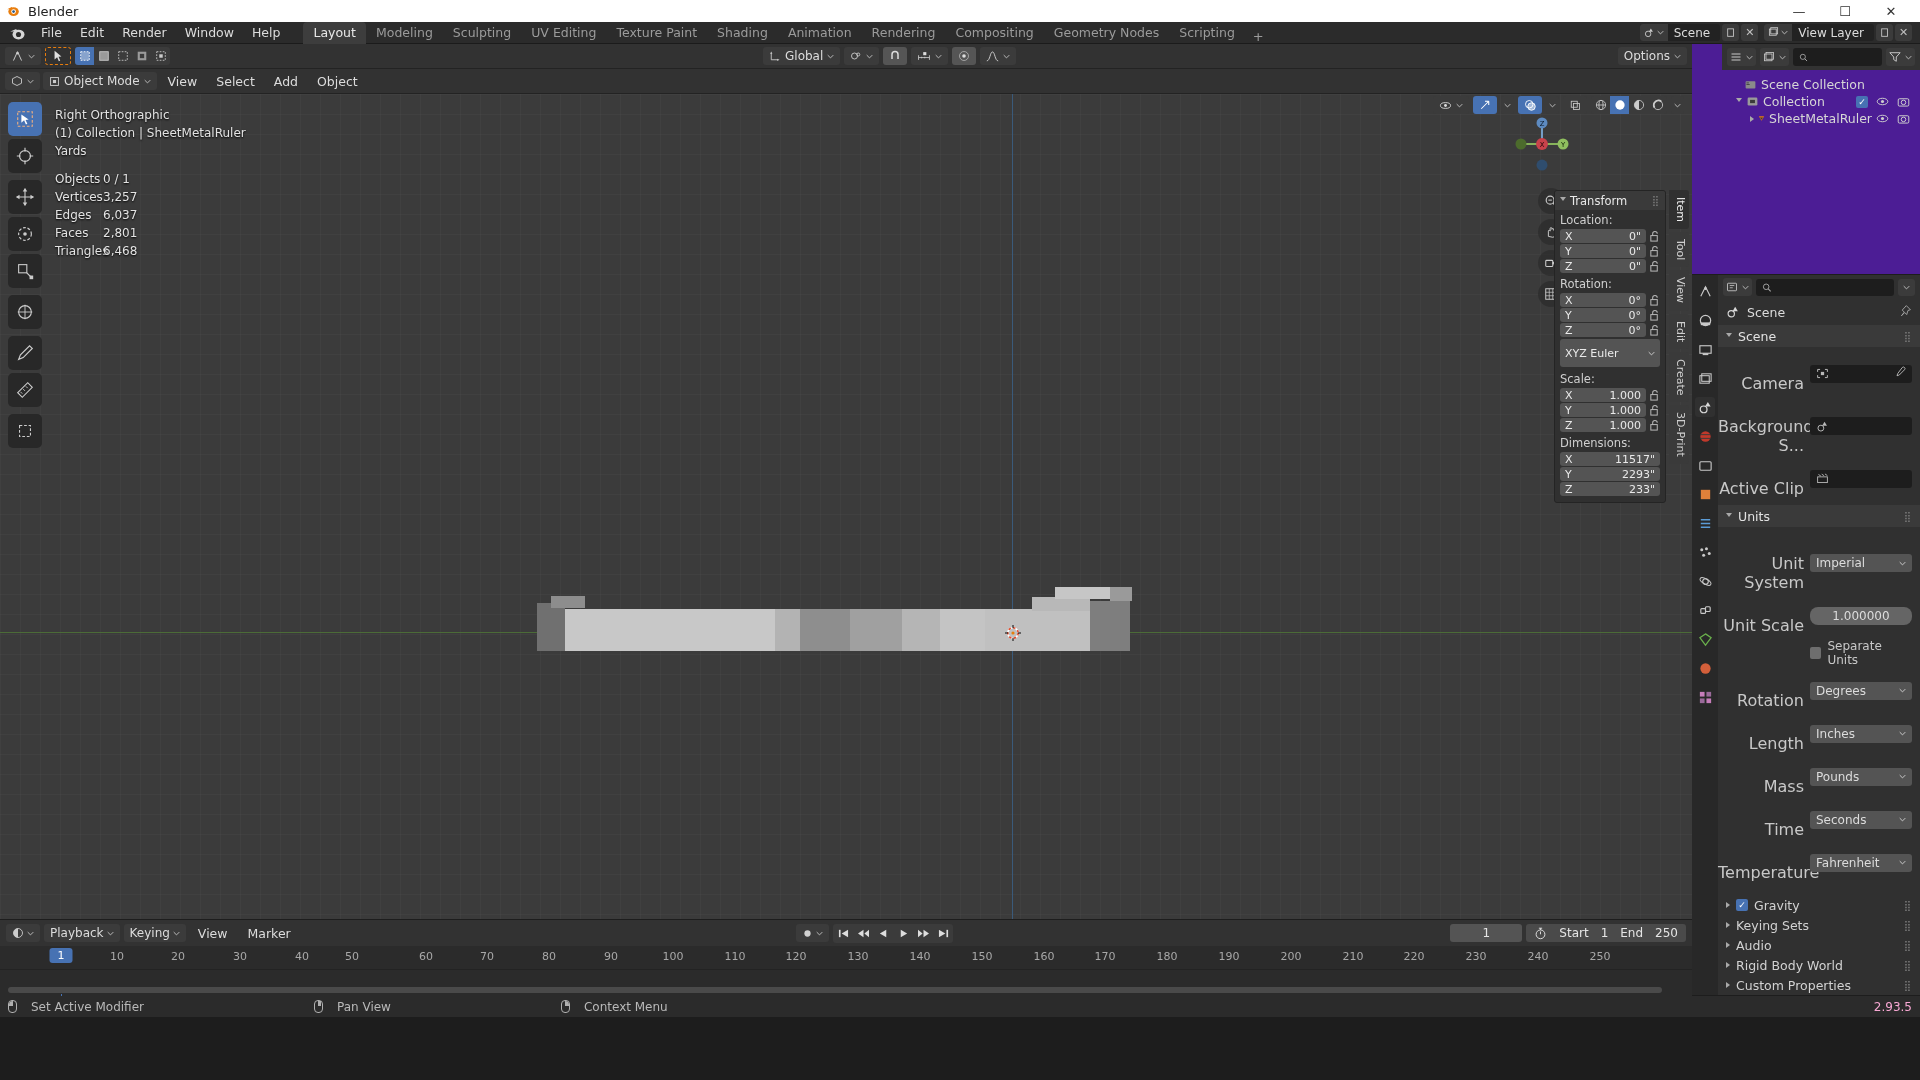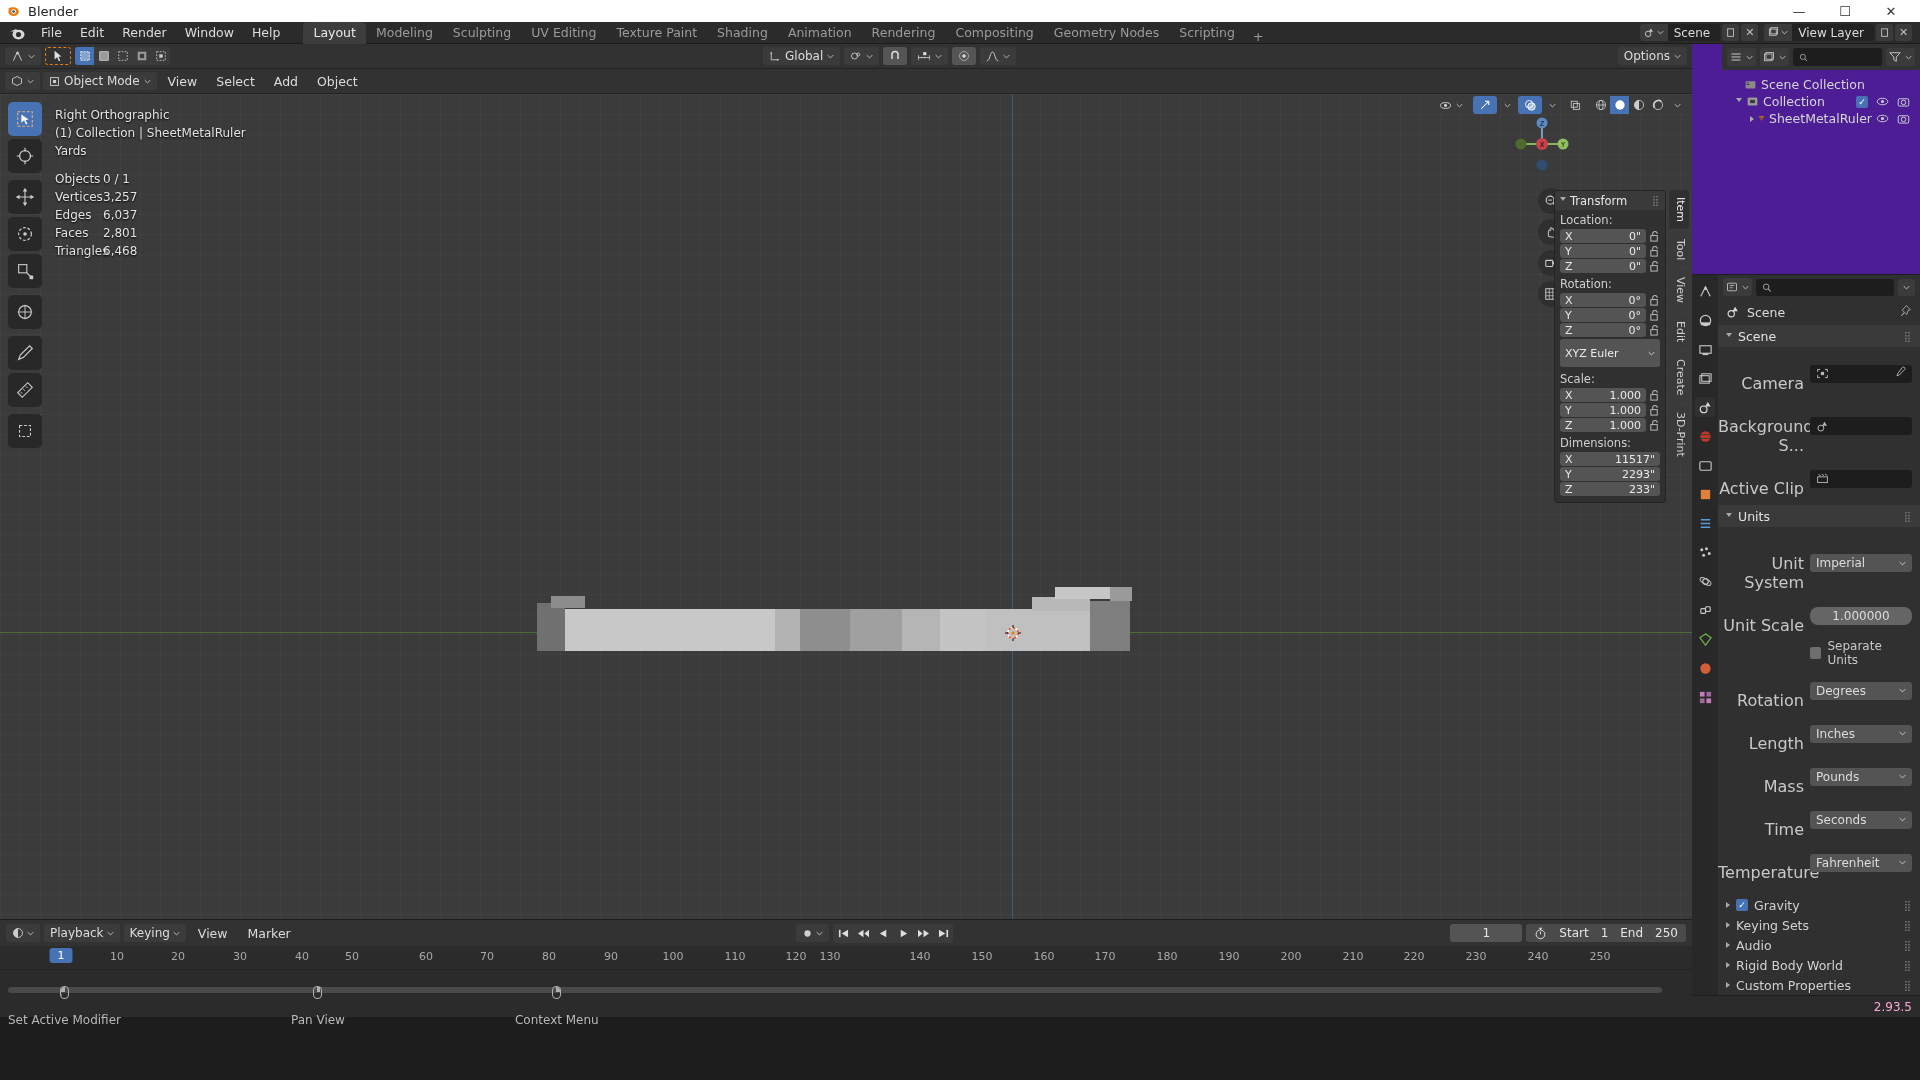--- a/index.html
+++ b/index.html
@@ -149,21 +149,21 @@
   .p-ctl.sel { background:#545454; justify-content:space-between; }
   .p-ctl.val { background:#656565; justify-content:center;border-radius:8px; }
   .p-check { display:flex; align-items:center; gap:6px; font-size:12px; color:#c8c8c8; }
   .cbox { width:12px;height:12px;border-radius:2px;background:#6e6e6e; }
   .cbox.on { background:#4772b3; display:flex;align-items:center;justify-content:center;color:#fff;font-size:9px; }
   .p-sub { display:flex; align-items:center; gap:6px; height:20px; padding:0 8px; font-size:12.5px; color:#d2d2d2; }
 
   
   .statusbar { height:22px; background:#2b2b2b; display:flex; align-items:center;
     padding:0 8px; font-size:12px; color:#b9b9b9; border-top:1px solid #1d1d1d; }
-  .sb-item { display:flex; align-items:center; gap:14px; margin-right:170px;flex-direction:column; }
+  .sb-item { display:flex; align-items:center; gap:14px; margin-right:170px; }
   .mouse-icn { width:9px;height:13px;border:1px solid #b0b0b0;border-radius:4px; position:relative; }
   .mouse-icn.l:before { content:''; position:absolute; left:0;top:0;width:4px;height:5px;
     background:#b0b0b0; border-radius:4px 0 0 0; }
   .mouse-icn.m:before { content:''; position:absolute; left:3px;top:0;width:3px;height:5px; background:#b0b0b0; }
   .mouse-icn.r:before { content:''; position:absolute; right:0;top:0;width:4px;height:5px;
     background:#b0b0b0; border-radius:0 4px 0 0; }
   .sb-right { margin-left:auto; font-size:12px; color:#f9a8d4; }
 </style>
 </head>
 <body>
@@ -845,21 +845,21 @@
           <div class="tl-tick" style="left:240px">30</div>
           <div class="tl-tick" style="left:302px">40</div>
           <div class="tl-tick" style="left:352px">50</div>
           <div class="tl-tick" style="left:426px">60</div>
           <div class="tl-tick" style="left:487px">70</div>
           <div class="tl-tick" style="left:549px">80</div>
           <div class="tl-tick" style="left:611px">90</div>
           <div class="tl-tick" style="left:673px">100</div>
           <div class="tl-tick" style="left:735px">110</div>
           <div class="tl-tick" style="left:796px">120</div>
-          <div class="tl-tick" style="left:830px">130</div>
+          <div class="tl-tick" style="left:858px">130</div>
           <div class="tl-tick" style="left:920px">140</div>
           <div class="tl-tick" style="left:982px">150</div>
           <div class="tl-tick" style="left:1044px">160</div>
           <div class="tl-tick" style="left:1105px">170</div>
           <div class="tl-tick" style="left:1167px">180</div>
           <div class="tl-tick" style="left:1229px">190</div>
           <div class="tl-tick" style="left:1291px">200</div>
           <div class="tl-tick" style="left:1353px">210</div>
           <div class="tl-tick" style="left:1414px">220</div>
           <div class="tl-tick" style="left:1476px">230</div>

